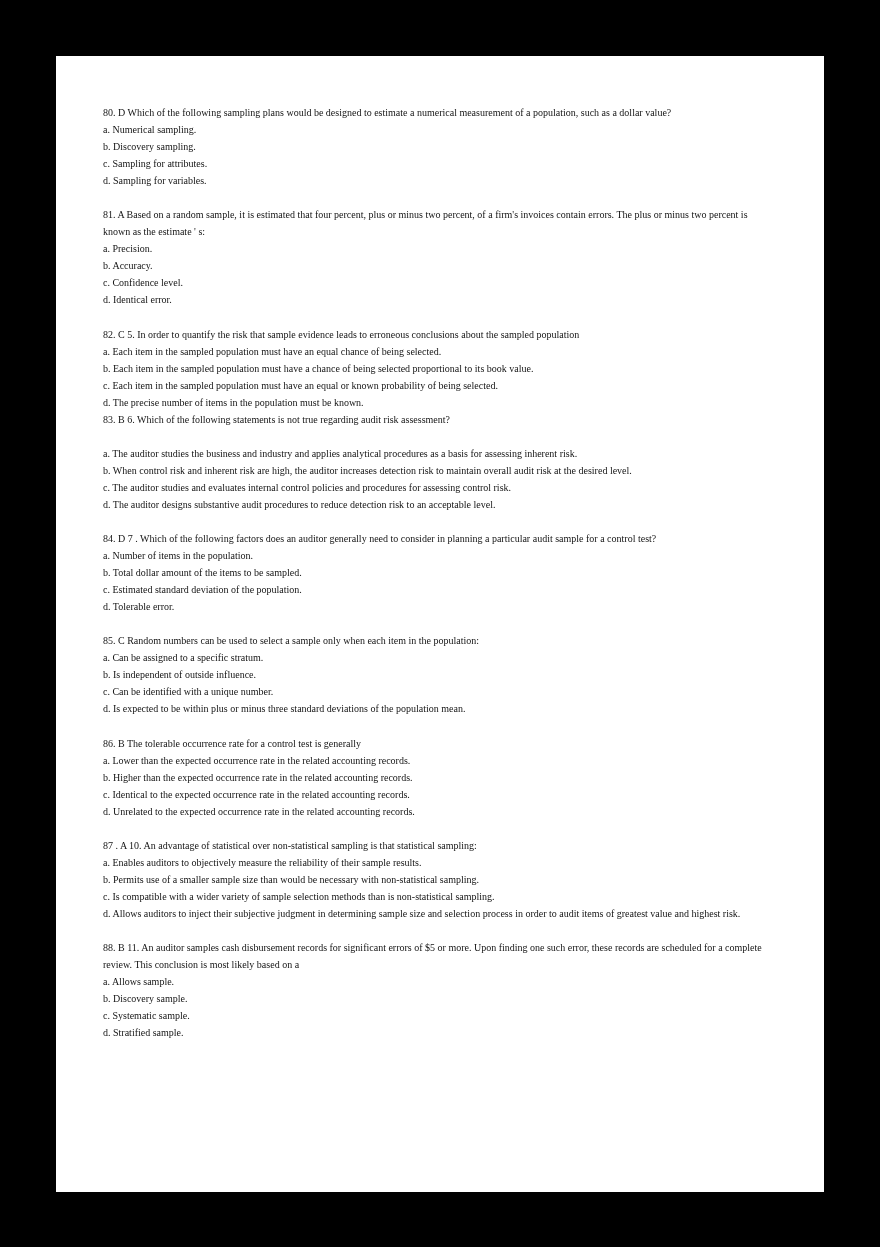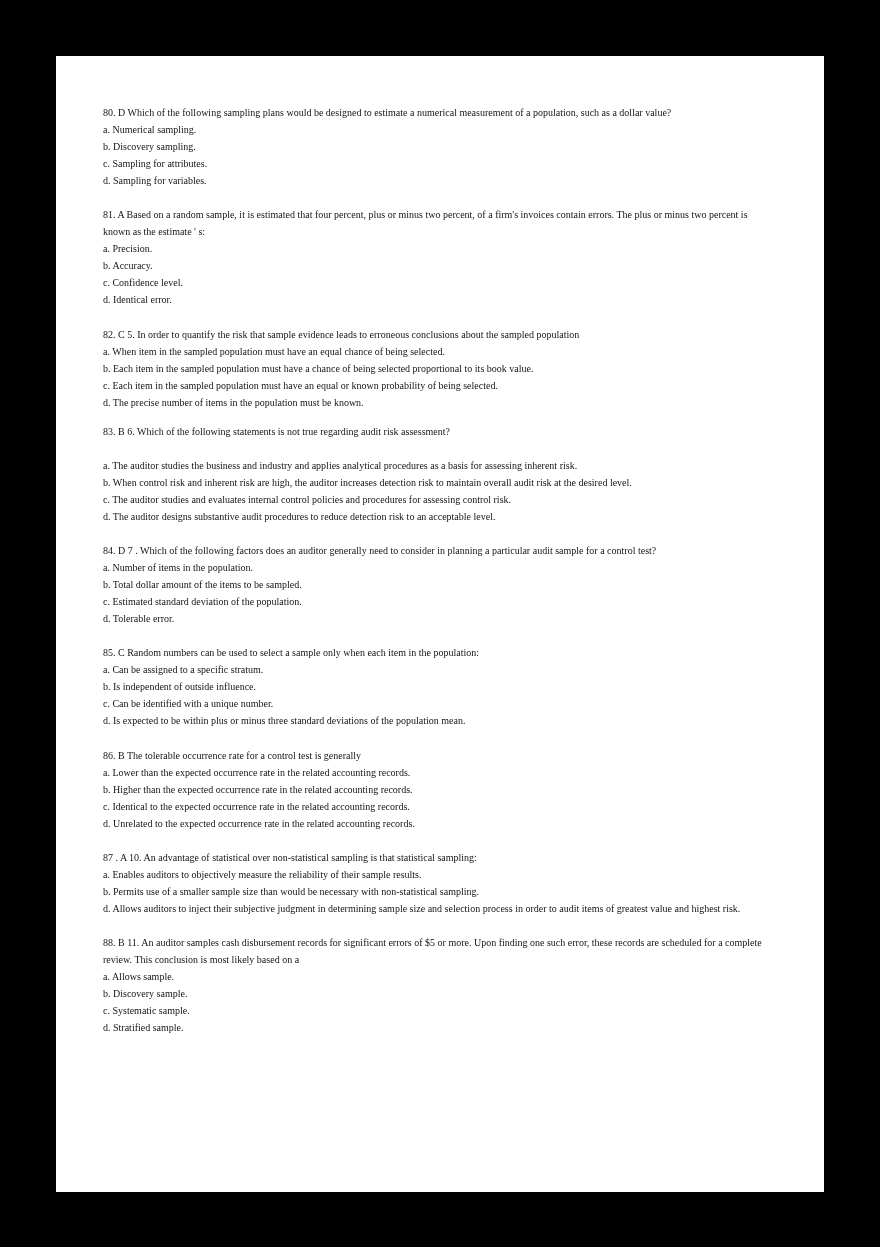--- a/index.html
+++ b/index.html
@@ -30,21 +30,21 @@
     font-size: 10px;
     line-height: 17.05px;
     color: #141414;
     text-align: left;
   }
   .question-block {
     margin: 0 0 17px 0;
     padding: 0;
   }
   .question-block.tight {
-    margin-bottom: 12px;
+    margin-bottom: 0;
   }
   .q-stem {
     margin: 0;
     padding: 0;
   }
   .q-option {
     margin: 0;
     padding: 0;
   }
   .q-option.correct,
@@ -69,21 +69,21 @@
       </div>
       <div class="question-block">
         <p class="q-stem">81. A Based on a random sample, it is estimated that four percent, plus or minus two percent, of a firm's invoices contain errors. The plus or minus two percent is known as the estimate ' s:</p>
         <p class="q-option correct">a. Precision.</p>
         <p class="q-option">b. Accuracy.</p>
         <p class="q-option">c. Confidence level.</p>
         <p class="q-option">d. Identical error.</p>
       </div>
       <div class="question-block tight">
         <p class="q-stem">82. C 5. In order to quantify the risk that sample evidence leads to erroneous conclusions about the sampled population</p>
-        <p class="q-option">a. When item in the sampled population must have an equal chance of being selected.</p>
+        <p class="q-option">a. Each item in the sampled population must have an equal chance of being selected.</p>
         <p class="q-option">b. Each item in the sampled population must have a chance of being selected proportional to its book value.</p>
         <p class="q-option correct">c. Each item in the sampled population must have an equal or known probability of being selected.</p>
         <p class="q-option">d. The precise number of items in the population must be known.</p>
       </div>
       <div class="question-block">
         <p class="q-stem">83. B 6. Which of the following statements is not true regarding audit risk assessment?</p>
         <div class="spacer-line"></div>
         <p class="q-option">a. The auditor studies the business and industry and applies analytical procedures as a basis for assessing inherent risk.</p>
         <p class="q-option correct">b. When control risk and inherent risk are high, the auditor increases detection risk to maintain overall audit risk at the desired level.</p>
         <p class="q-option">c. The auditor studies and evaluates internal control policies and procedures for assessing control risk.</p>
@@ -107,20 +107,21 @@
         <p class="q-stem">86. B The tolerable occurrence rate for a control test is generally</p>
         <p class="q-option">a. Lower than the expected occurrence rate in the related accounting records.</p>
         <p class="q-option correct">b. Higher than the expected occurrence rate in the related accounting records.</p>
         <p class="q-option">c. Identical to the expected occurrence rate in the related accounting records.</p>
         <p class="q-option">d. Unrelated to the expected occurrence rate in the related accounting records.</p>
       </div>
       <div class="question-block">
         <p class="q-stem">87 . A 10. An advantage of statistical over non-statistical sampling is that statistical sampling:</p>
         <p class="q-option correct">a. Enables auditors to objectively measure the reliability of their sample results.</p>
         <p class="q-option">b. Permits use of a smaller sample size than would be necessary with non-statistical sampling.</p>
+        <p class="q-option">c. Is compatible with a wider variety of sample selection methods than is non-statistical sampling.</p>
         <p class="q-option">d. Allows auditors to inject their subjective judgment in determining sample size and selection process in order to audit items of greatest value and highest risk.</p>
       </div>
       <div class="question-block">
         <p class="q-stem">88. B 11. An auditor samples cash disbursement records for significant errors of $5 or more. Upon finding one such error, these records are scheduled for a complete review. This conclusion is most likely based on a</p>
         <p class="q-option">a. Allows sample.</p>
         <p class="q-option correct">b. Discovery sample.</p>
         <p class="q-option">c. Systematic sample.</p>
         <p class="q-option">d. Stratified sample.</p>
       </div>
       <div class="question-block">

